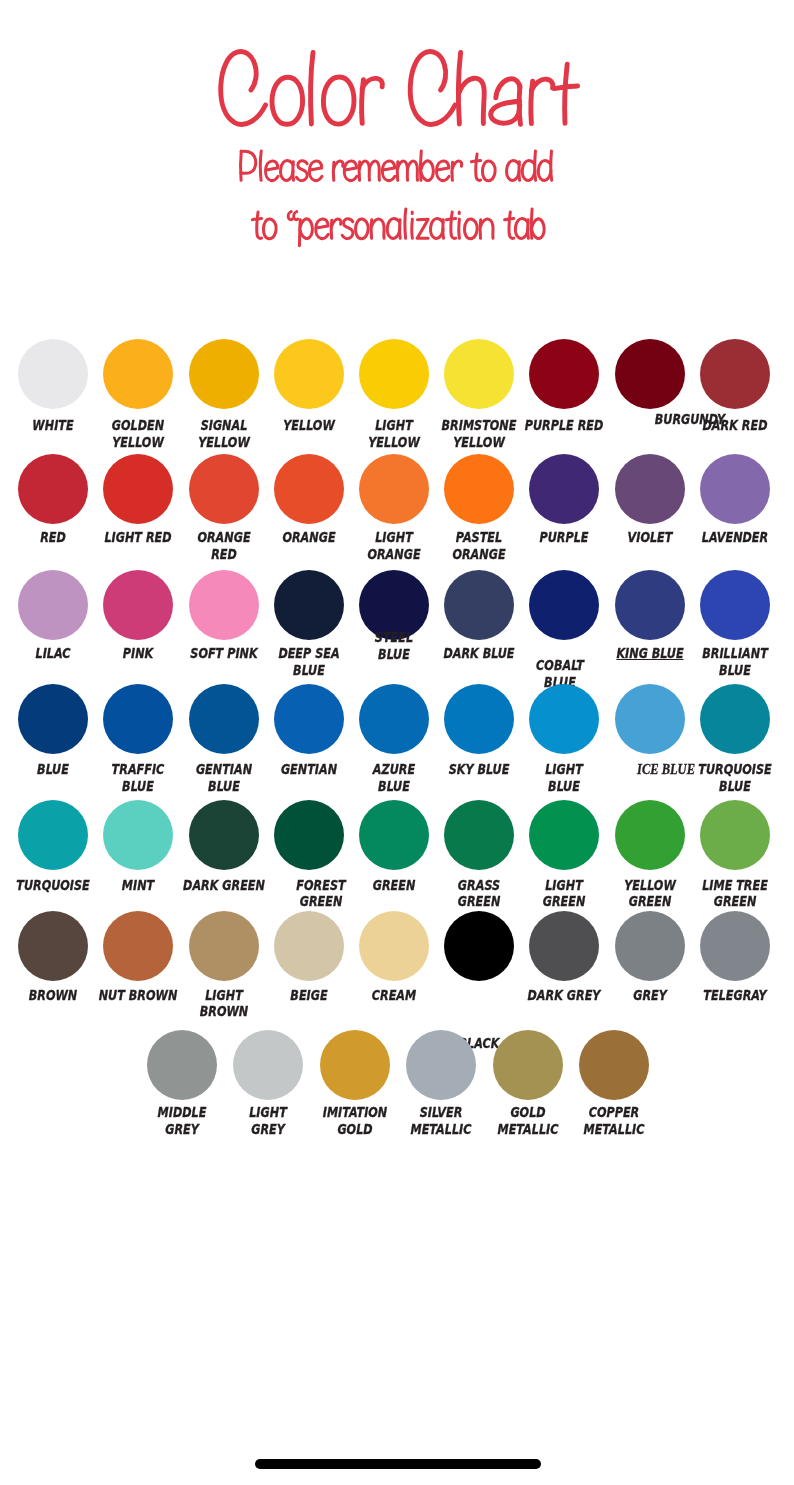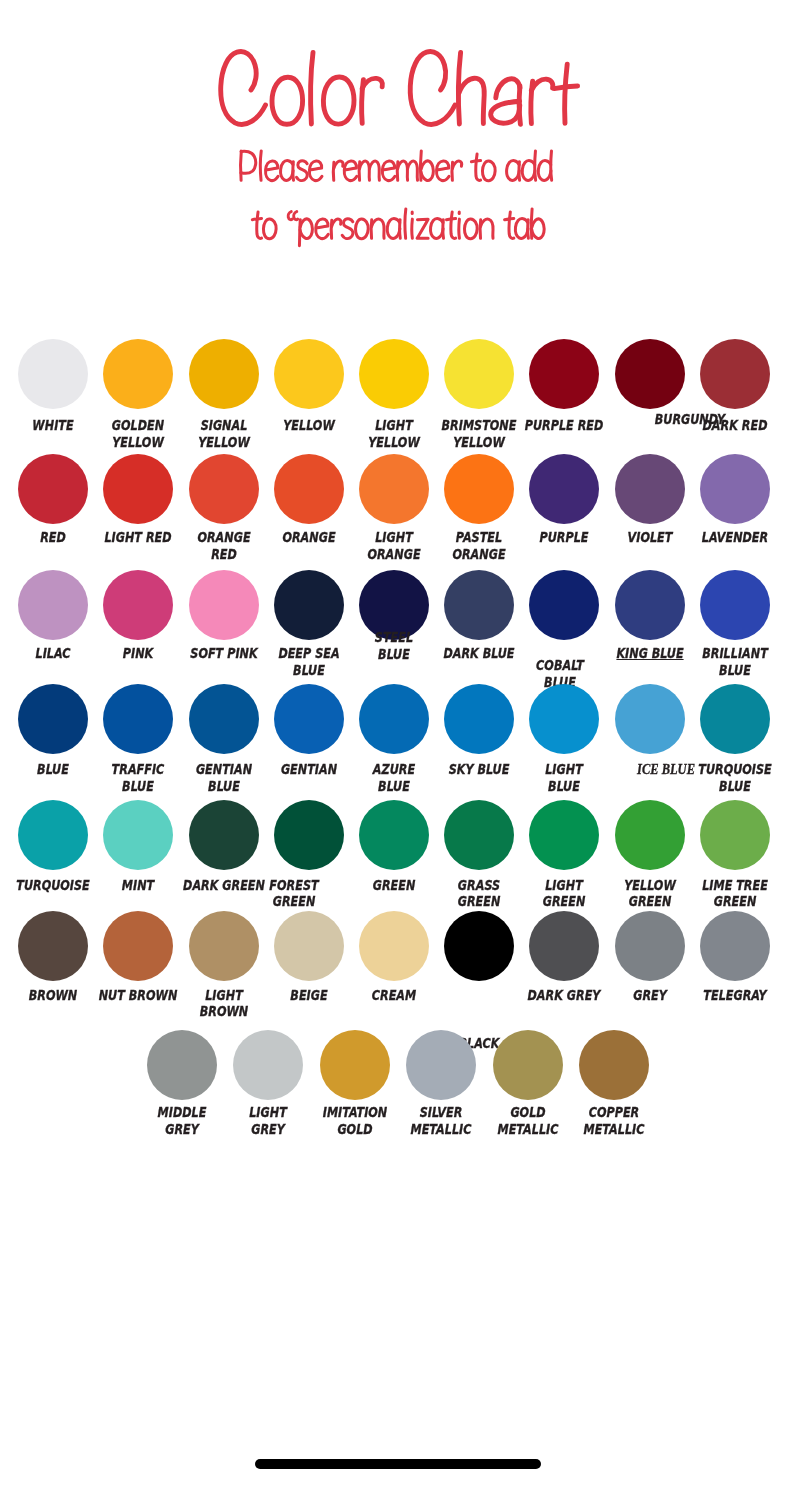--- a/index.html
+++ b/index.html
@@ -287,21 +287,21 @@
       </div>
       <div class="dot" style="background: rgb(91, 208, 193); left: 103.4px; top: 800px;"></div>
       <div class="lbl" style="left: 73.4px; top: 876.5px;">
         <span>MINT</span>
       </div>
       <div class="dot" style="background: rgb(27, 68, 54); left: 188.6px; top: 800px;"></div>
       <div class="lbl" style="left: 158.6px; top: 876.5px;">
         <span>DARK GREEN</span>
       </div>
       <div class="dot" style="background: rgb(1, 81, 56); left: 273.8px; top: 800px;"></div>
-      <div class="lbl" style="left: 229px; top: 876.5px;">
+      <div class="lbl" style="left: 256px; top: 876.5px;">
         <span>FOREST</span>
         <span>GREEN</span>
       </div>
       <div class="dot" style="background: rgb(4, 136, 94); left: 359px; top: 800px;"></div>
       <div class="lbl" style="left: 329px; top: 876.5px;">
         <span>GREEN</span>
       </div>
       <div class="dot" style="background: rgb(7, 121, 74); left: 444.2px; top: 800px;"></div>
       <div class="lbl" style="left: 414.2px; top: 876.5px;">
         <span>GRASS</span>

